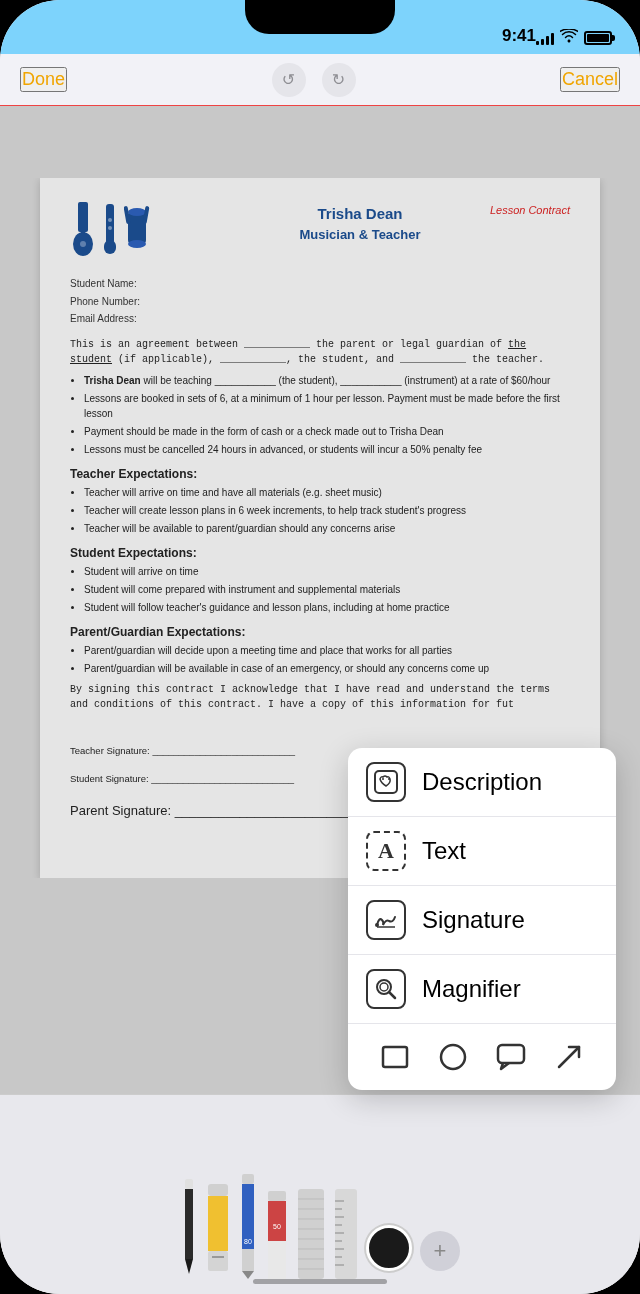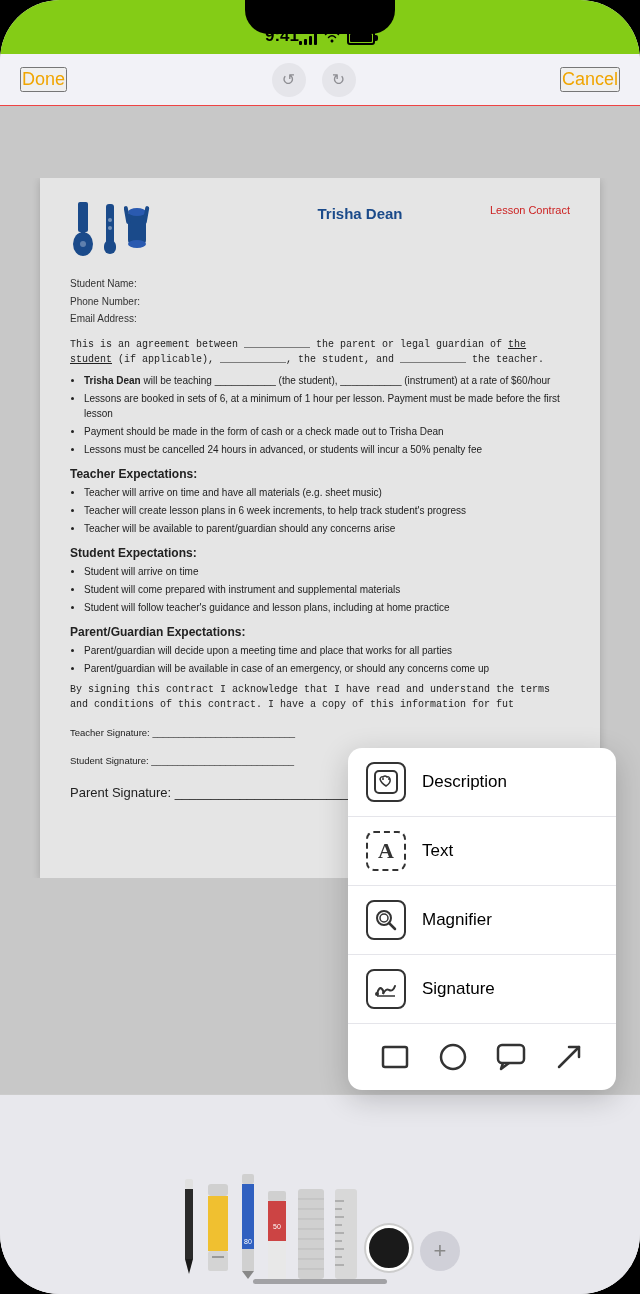--- a/index.html
+++ b/index.html
@@ -27,24 +27,24 @@
       position: absolute;
       top: 0; left: 0; right: 0; bottom: 0;
       background: #f2f2f7;
       border-radius: 58px;
       overflow: hidden;
     }
 
     
     .status-bar {
       height: 54px;
-      background: #84cc16;
+      background: #7dd3fc;
       display: flex;
       align-items: flex-end;
-      justify-content: center;
+      justify-content: flex-end;
       padding: 0 28px 8px;
       position: relative;
       z-index: 10;
     }
 
     .status-time {
       font-size: 17px;
       font-weight: 600;
       color: #000;
     }
@@ -194,20 +194,21 @@
       font-weight: 600;
       color: #1a4a8a;
     }
 
     .doc-contract-label {
       position: absolute;
       top: 24px;
       right: 30px;
       font-size: 11px;
       color: #cc2222;
+      font-style: italic;
     }
 
     .doc-fields {
       margin-bottom: 10px;
     }
 
     .doc-field-line {
       font-size: 10px;
       margin-bottom: 2px;
       color: #333;
@@ -276,21 +277,21 @@
       border: 2px solid #333;
       border-radius: 8px;
       display: flex;
       align-items: center;
       justify-content: center;
       font-size: 20px;
       flex-shrink: 0;
     }
 
     .popup-label {
-      font-size: 17px;
+      font-size: 24px;
       font-weight: 400;
       color: #000;
     }
 
     
     .popup-shapes {
       display: flex;
       align-items: center;
       justify-content: space-around;
       padding: 14px 18px;
@@ -464,20 +465,21 @@
                 <svg width="26" height="54" viewBox="0 0 26 54">
                   <rect x="4" y="10" width="18" height="32" rx="4" fill="#1a4a8a"></rect>
                   <ellipse cx="13" cy="10" rx="9" ry="4" fill="#2a5ab0"></ellipse>
                   <ellipse cx="13" cy="42" rx="9" ry="4" fill="#2a5ab0"></ellipse>
                   <rect x="1" y="4" width="4" height="18" rx="2" fill="#1a4a8a" transform="rotate(-10 3 13)"></rect>
                   <rect x="20" y="4" width="4" height="18" rx="2" fill="#1a4a8a" transform="rotate(10 22 13)"></rect>
                 </svg>
               </div>
               <div class="doc-title-area">
                 <div class="doc-name">Trisha Dean</div>
+                <div class="doc-subtitle">Musician &amp; Teacher</div>
               </div>
               <div class="doc-contract-label">Lesson Contract</div>
             </div>
 
             <div class="doc-fields">
               <div class="doc-field-line">Student Name:</div>
               <div class="doc-field-line">Phone Number:</div>
               <div class="doc-field-line">Email Address:</div>
             </div>
 
@@ -508,21 +510,21 @@
 
               <div class="section-header">Parent/Guardian Expectations:</div>
               <ul>
                 <li>Parent/guardian will decide upon a meeting time and place that works for all parties</li>
                 <li>Parent/guardian will be available in case of an emergency, or should any concerns come up</li>
               </ul>
 
               <p>By signing this contract I acknowledge that I have read and understand the terms and conditions of this contract. I have a copy of this information for fut</p>
             </div>
 
-            <div style="margin-top:14px;">
+            <div style="margin-top:32px;">
               <div style="font-size:9.5px; margin-bottom:14px;">Teacher Signature: ___________________________</div>
               <div style="font-size:9.5px; margin-bottom:14px;">Student Signature: ___________________________</div>
               <div style="font-size:13px; margin-bottom:14px;">Parent Signature: ___________________________</div>
             </div>
 
           </div>
         </div>
 
         <div class="popup-menu" style="bottom: 208px; top: auto; position: absolute; right: 24px; bottom: 204px;">
 
@@ -539,37 +541,37 @@
           </div>
 
           <div class="popup-item">
             <div class="popup-icon" style="font-size:22px; font-weight:700; font-family: serif; border: 2px dashed #333; color:#333;">A</div>
             <span class="popup-label">Text</span>
           </div>
 
           <div class="popup-item">
             <div class="popup-icon">
               <svg width="26" height="26" viewBox="0 0 26 26">
+                <path d="M4 18 Q6 10 9 13 Q11 15 10 18 Q13 12 16 14 Q20 16 22 10" stroke="#333" stroke-width="2" fill="none" stroke-linecap="round"></path>
+                <path d="M4 20 L22 20" stroke="#333" stroke-width="1.5"></path>
+                <circle cx="4" cy="18" r="2" fill="#333"></circle>
+              </svg>
+            </div>
+            <span class="popup-label">Signature</span>
+          </div>
+
+          <div class="popup-item">
+            <div class="popup-icon">
+              <svg width="26" height="26" viewBox="0 0 26 26">
                 <circle cx="11" cy="11" r="7" fill="none" stroke="#333" stroke-width="2"></circle>
                 <circle cx="11" cy="11" r="4" fill="none" stroke="#333" stroke-width="1.5"></circle>
                 <line x1="16" y1="16" x2="22" y2="22" stroke="#333" stroke-width="2.5" stroke-linecap="round"></line>
               </svg>
             </div>
             <span class="popup-label">Magnifier</span>
-          </div>
-
-          <div class="popup-item">
-            <div class="popup-icon">
-              <svg width="26" height="26" viewBox="0 0 26 26">
-                <path d="M4 18 Q6 10 9 13 Q11 15 10 18 Q13 12 16 14 Q20 16 22 10" stroke="#333" stroke-width="2" fill="none" stroke-linecap="round"></path>
-                <path d="M4 20 L22 20" stroke="#333" stroke-width="1.5"></path>
-                <circle cx="4" cy="18" r="2" fill="#333"></circle>
-              </svg>
-            </div>
-            <span class="popup-label">Signature</span>
           </div>
 
           <div class="popup-shapes">
             <div class="shape-item">
               <svg width="32" height="32" viewBox="0 0 32 32">
                 <rect x="4" y="6" width="24" height="20" rx="2" fill="none" stroke="#333" stroke-width="2.5"></rect>
               </svg>
             </div>
             <div class="shape-item">
               <svg width="32" height="32" viewBox="0 0 32 32">

